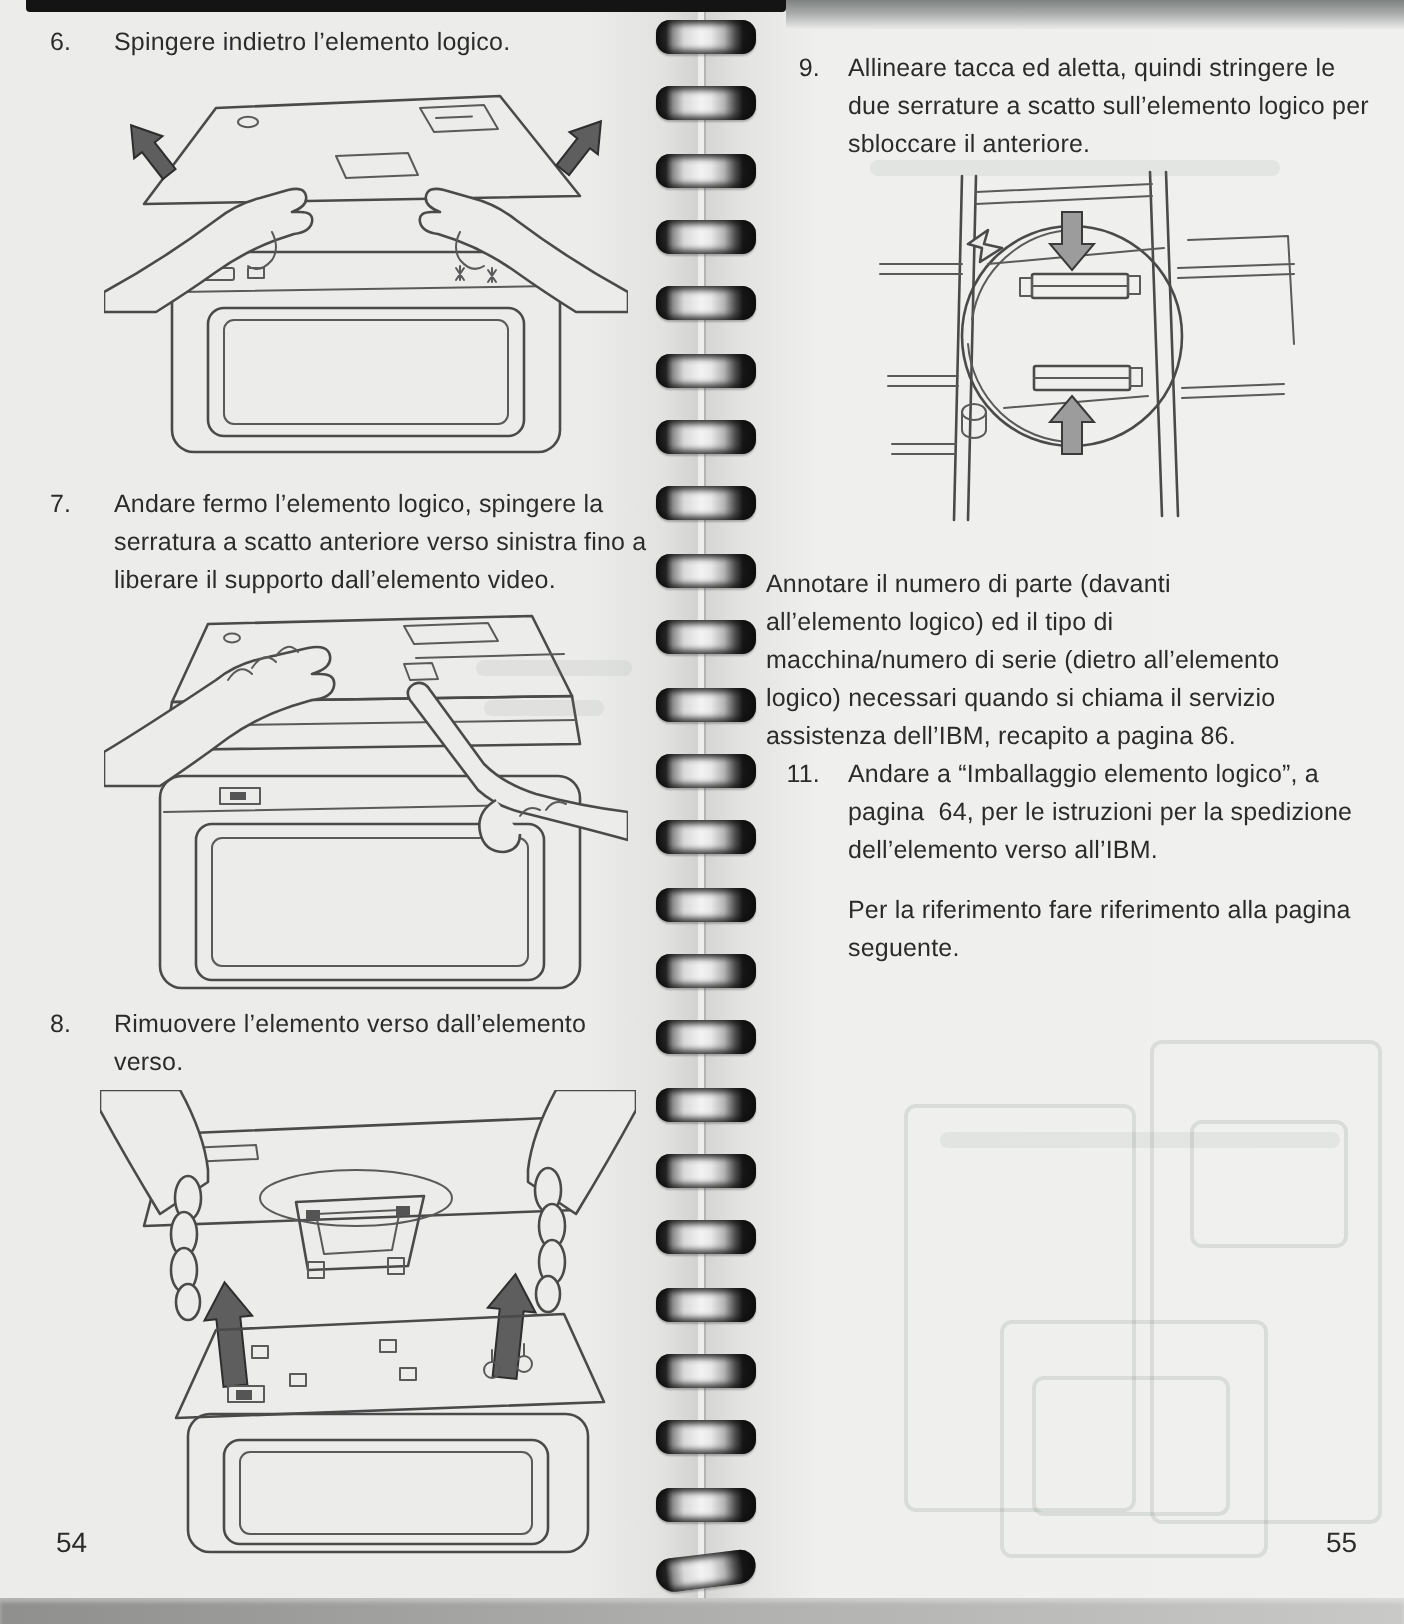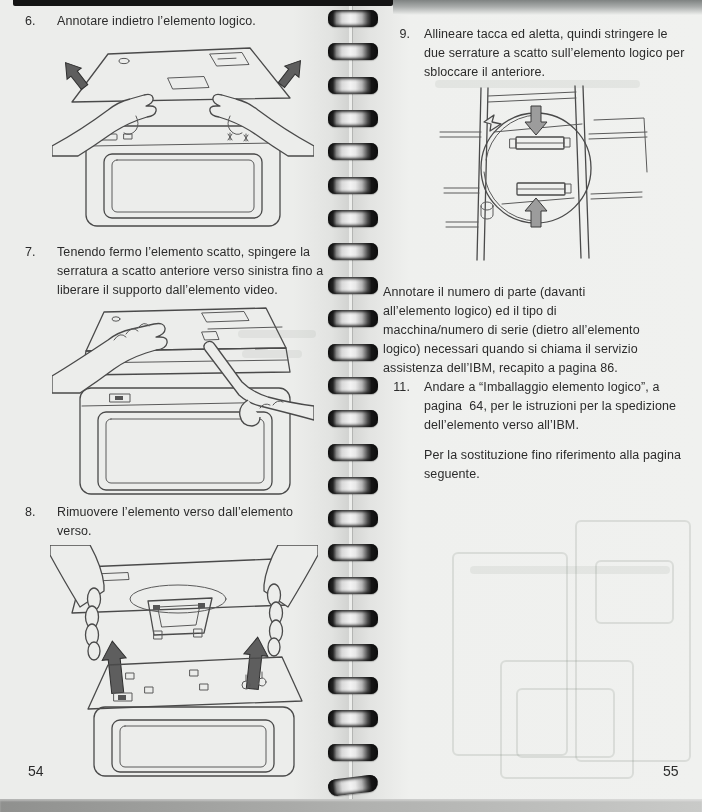--- a/index.html
+++ b/index.html
@@ -59,21 +59,21 @@
 </head>
 <body>
 
 <div class="scan">
 
   <div class="page page-left">
 
     <div class="item" style="left:25px;top:12px">
       <span class="num">6.</span>
       <div class="txt">
-        <div>Annotare indietro l’elemento logico.</div>
+        <div>Spingere indietro l’elemento logico.</div>
       </div>
     </div>
 
     <div class="illus" style="left:52px;top:42px;width:262px;height:192px">
       <svg viewBox="0 0 262 192">
         <g>
           <path class="ln" d="M56,12 L198,6 L238,56 L20,60 Z"></path>
           <ellipse class="ln-thin" cx="72" cy="19" rx="5" ry="2.6"></ellipse>
           <path class="ln-thin" d="M158,12 l32,-1.5 l7,12 l-32,1.5 Z"></path>
           <path class="ln-thin" d="M166,17 l18,-0.8"></path>
@@ -101,21 +101,21 @@
         <g>
           <path class="hand" d="M262,104 C240,92 222,80 206,68 Q196,60 184,57 L170,53 Q162,51 161,56 Q160,61 168,64 L164,64 Q157,64 158,69 Q159,74 167,75 L176,78 Q192,84 206,94 Q220,104 236,114 L262,114 Z"></path>
           <path class="ln-thin" d="M178,74 q-4,8 0,14 q6,7 12,3"></path>
         </g>
       </svg>
     </div>
 
     <div class="item" style="left:25px;top:243px">
       <span class="num">7.</span>
       <div class="txt">
-        <div>Tenendo fermo l’elemento scatto, spingere la</div>
+        <div>Andare fermo l’elemento logico, spingere la</div>
         <div>serratura a scatto anteriore verso sinistra fino a</div>
         <div>liberare il supporto dall’elemento video.</div>
       </div>
     </div>
 
     <div class="illus" style="left:52px;top:298px;width:262px;height:198px">
       <svg viewBox="0 0 262 198">
         <g>
           <path class="ln" d="M52,14 L214,10 L234,50 L34,53 Z"></path>
           <ellipse class="ln-thin" cx="64" cy="21" rx="4" ry="2.2"></ellipse>
@@ -280,21 +280,21 @@
   <div class="item right-item" style="left:383px;top:378px">
     <span class="num">11.</span>
     <div class="txt">
       <div>Andare a “Imballaggio elemento logico”, a</div>
       <div>pagina  64, per le istruzioni per la spedizione</div>
       <div>dell’elemento verso all’IBM.</div>
     </div>
   </div>
 
   <div class="para" style="left:424px;top:446px">
-    <div>Per la sostituzione fino riferimento alla pagina</div>
+    <div>Per la riferimento fare riferimento alla pagina</div>
     <div>seguente.</div>
   </div>
 
   <div class="pagenum" style="left:663px">55</div>
 
   <div class="smear" style="left:435px;top:80px;width:205px"></div>
   <div class="smear" style="left:470px;top:566px;width:200px"></div>
   <div class="ghost" style="left:575px;top:520px;width:112px;height:238px"></div>
   <div class="ghost" style="left:452px;top:552px;width:112px;height:200px"></div>
   <div class="ghost" style="left:595px;top:560px;width:75px;height:60px"></div>

